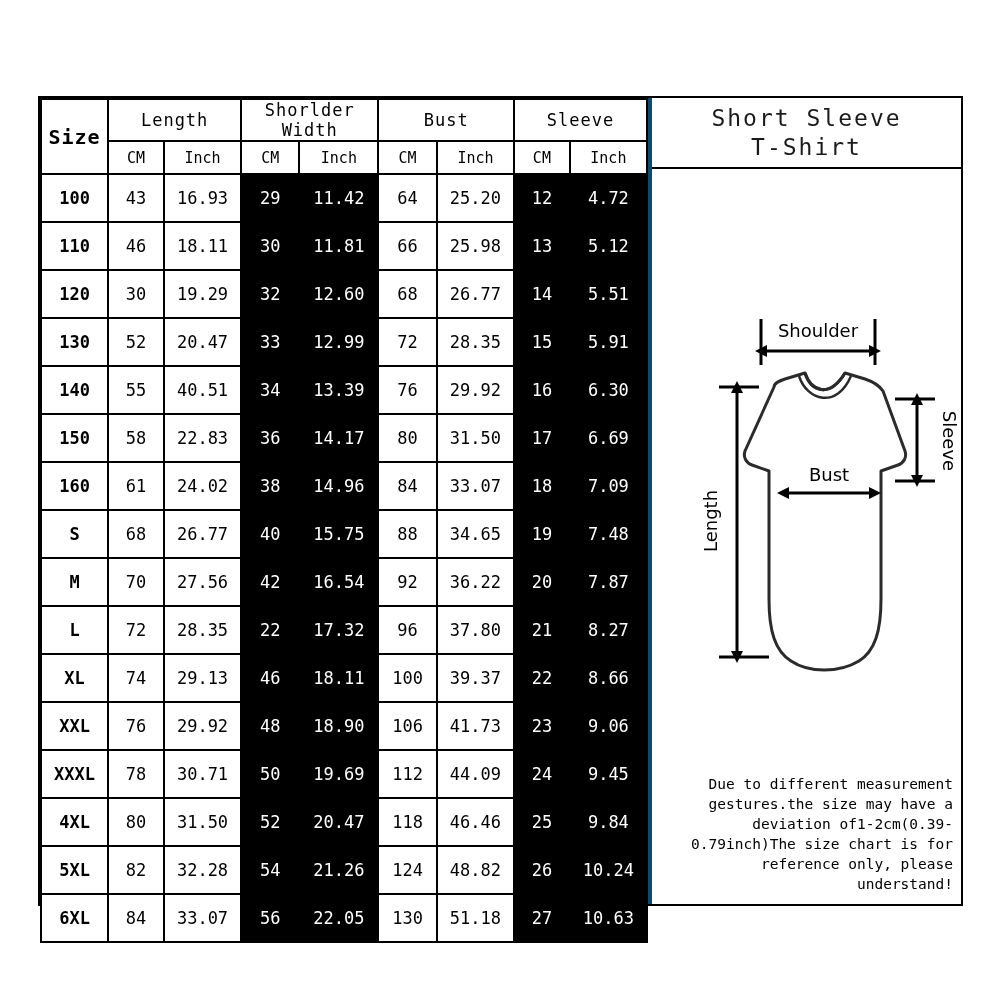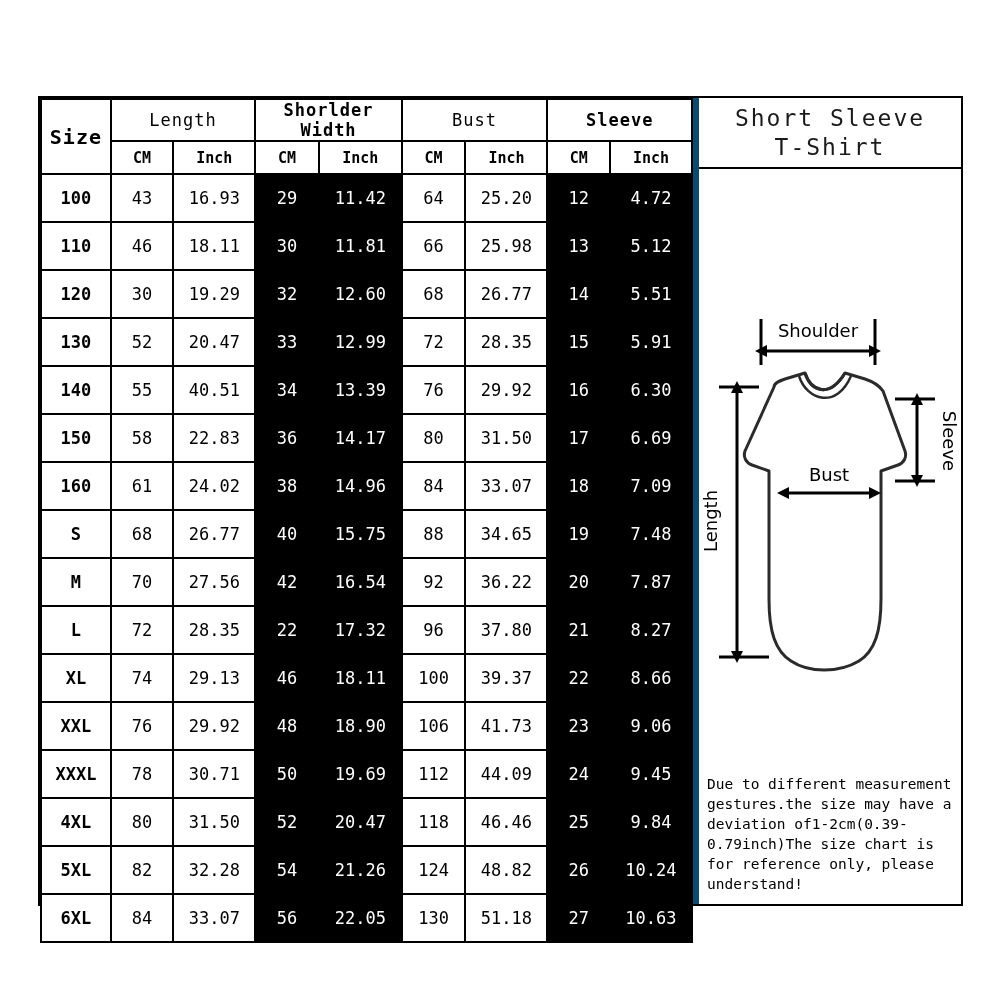--- a/index.html
+++ b/index.html
@@ -38,21 +38,21 @@
     background: #ffffff;
     color: #000000;
     text-align: center;
     vertical-align: middle;
     font-family: "DejaVu Sans Mono", monospace;
     padding: 0;
   }
   td.hdr-black, th.hdr-black {
     background: #000000;
     color: #ffffff;
-    font-weight: bold;
+    font-weight: normal;
     margin-top: 29px;
   }
   .col-size   { width: 72px; }
   .col-cm     { width: 68px; }
   .col-inch   { width: 86px; }
   .grp-hdr {
     font-size: 17px;
     letter-spacing: 1px;
     height: 38px;
   }
@@ -78,21 +78,21 @@
   .size-hdr {
     background: #000000;
     color: #ffffff;
     font-weight: bold;
     font-size: 20px;
   }
   
   .right-panel {
     flex: 1;
     background: #ffffff;
-    border-left: 6px solid #0c4a6e;
+    border-left: 4px solid #0c4a6e;
     position: relative;
     display: flex;
     flex-direction: column;
   }
   .title-box {
     border-bottom: 2px solid #000000;
     height: 69px;
     display: flex;
     flex-direction: column;
     align-items: center;
@@ -102,27 +102,28 @@
     font-size: 23px;
     letter-spacing: 2px;
     color: #1a1a1a;
     line-height: 1.25;
     font-family: "DejaVu Sans Mono", monospace;
   }
   .diagram {
     position: relative;
     flex: 1;
     overflow: hidden;
+    padding-left: 47px;
   }
   .diagram svg { display: block; }
   .note {
     padding: 6px 8px 10px 8px;
     font-size: 14.5px;
     line-height: 1.38;
-    text-align: left;
+    text-align: right;
     color: #000000;
     font-family: "DejaVu Sans Mono", monospace;
   }
 </style>
 </head>
 <body>
 
 <div id="root">
   <div class="chart-wrap">
 

